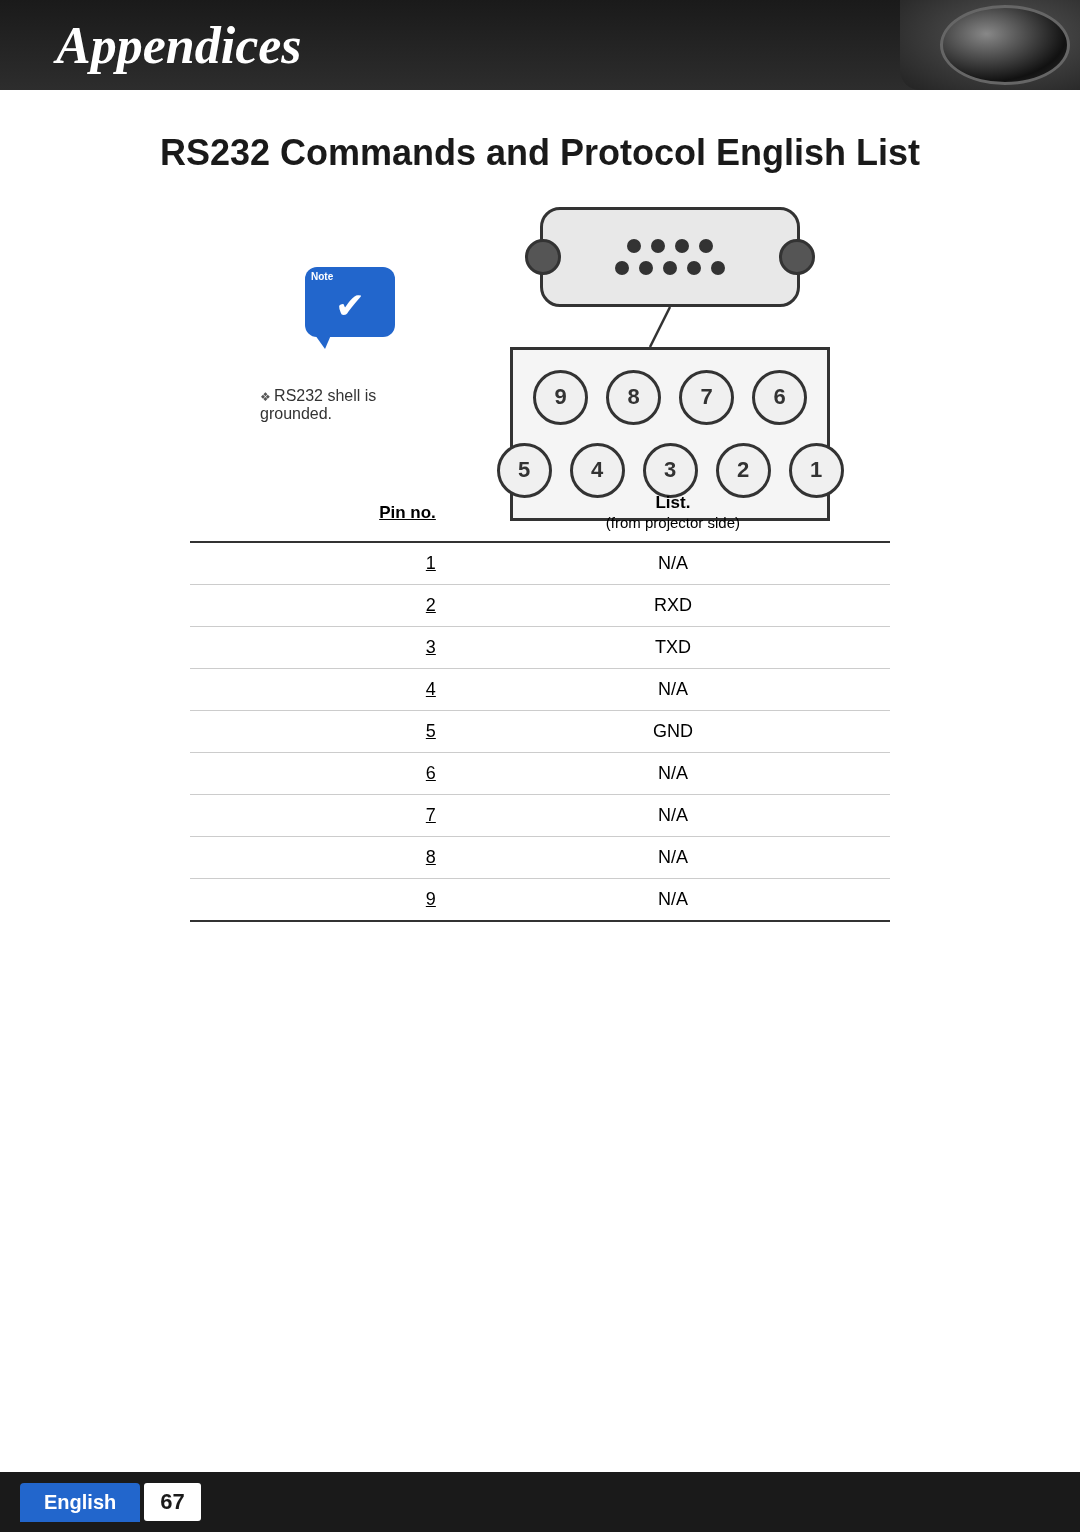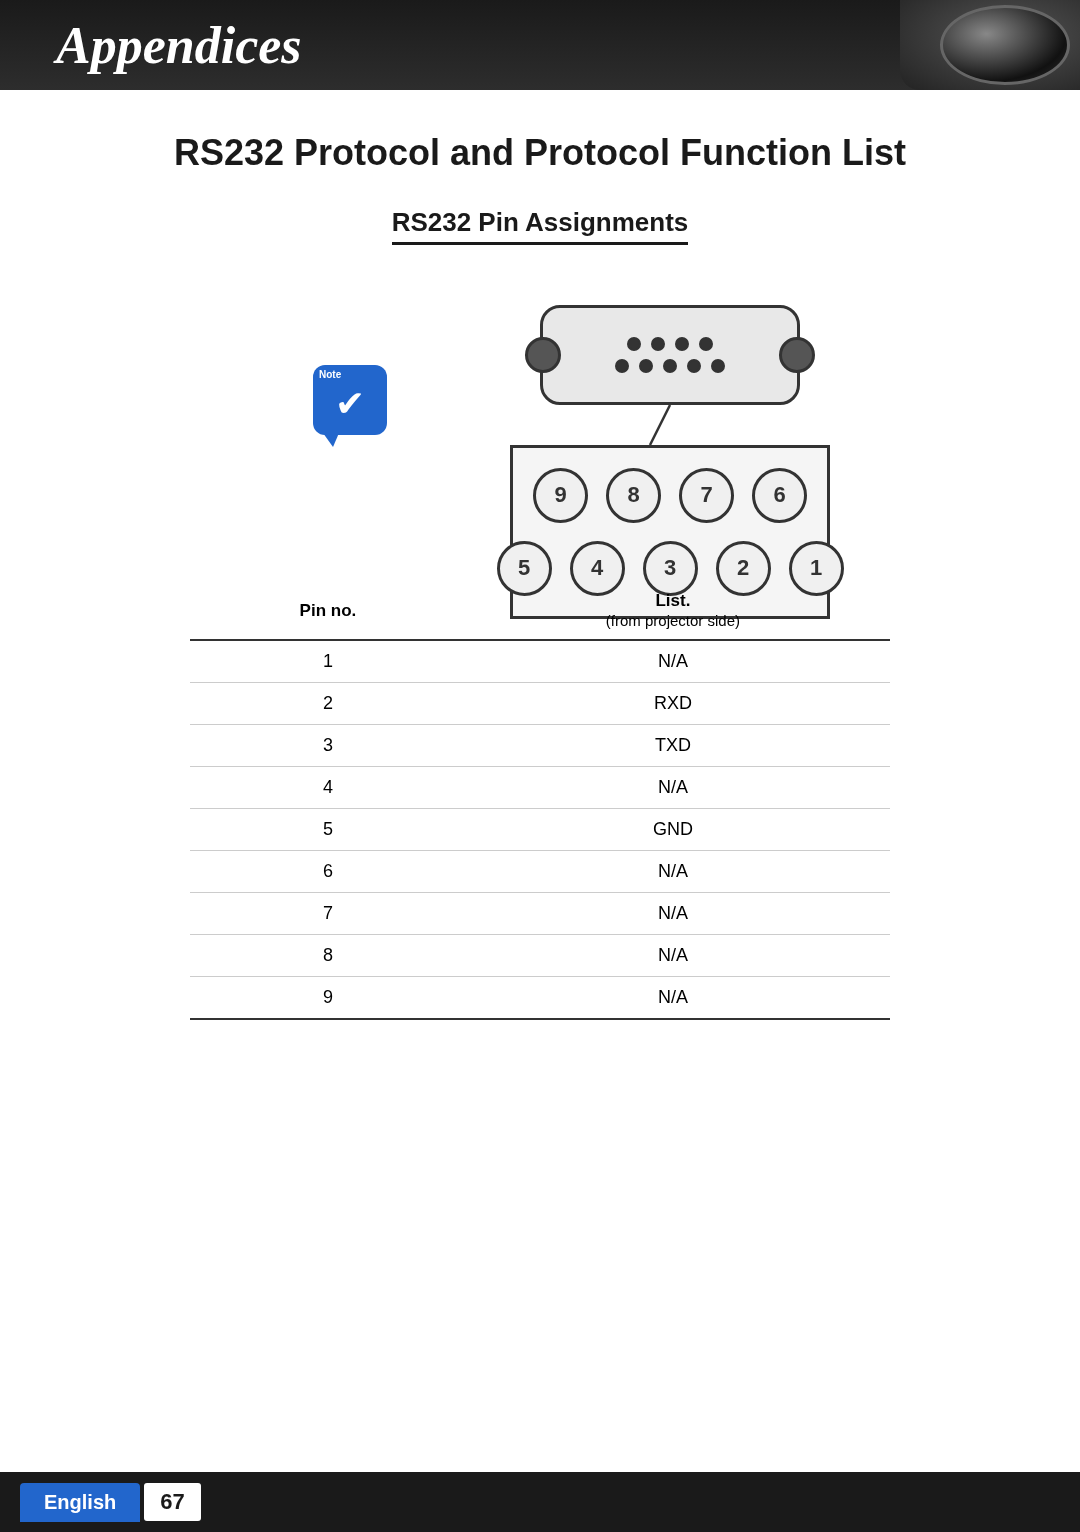--- a/index.html
+++ b/index.html
@@ -87,21 +87,21 @@
     
     .note-box {
       display: flex;
       flex-direction: column;
       align-items: center;
       margin-top: 60px;
       width: 200px;
     }
 
     .note-icon {
-      width: 74px;
+      width: 90px;
       height: 70px;
       background: #2266cc;
       border-radius: 12px;
       display: flex;
       align-items: center;
       justify-content: center;
       position: relative;
       margin-bottom: 10px;
     }
 
@@ -251,22 +251,23 @@
 
     .pin-table th {
       font-weight: bold;
       font-size: 17px;
       border-bottom: 2px solid #333;
       padding-bottom: 8px;
     }
 
     .pin-table th:first-child,
     .pin-table td:first-child {
-      text-align: center;
+      text-align: right;
       padding-left: 30px;
+      text-decoration: underline;
     }
 
     .pin-table tr:last-child td {
       border-bottom: 2px solid #333;
     }
 
     
     .footer {
       position: absolute;
       bottom: 0;
@@ -314,34 +315,32 @@
 
 <div class="header-bar">
   <span class="header-title">Appendices</span>
   <div class="header-image">
     <div class="lens-decoration"></div>
   </div>
 </div>
 
 <div class="main-content">
 
-  <h1 class="page-title">RS232 Protocol and Protocol Function List</h1>
-
-  <div class="section-title-wrapper">
-    <span class="section-title">RS232 Pin Assignments</span>
-  </div>
+  <h1 class="page-title">RS232 Commands and Protocol English List</h1>
+
 
   <div class="content-row">
 
     <div class="note-box">
       <div class="note-icon">
         <span class="note-label">Note</span>
         <span class="note-checkmark">✔</span>
       </div>
       <div style="height:25px;"></div>
+      <p class="note-text">RS232 shell is grounded.</p>
     </div>
 
     <div class="connector-diagram">
 
       <div class="connector-physical">
         <div class="pin-dots-area">
           <div class="pin-row">
             <div class="pin-dot-small"></div>
             <div class="pin-dot-small"></div>
             <div class="pin-dot-small"></div>

